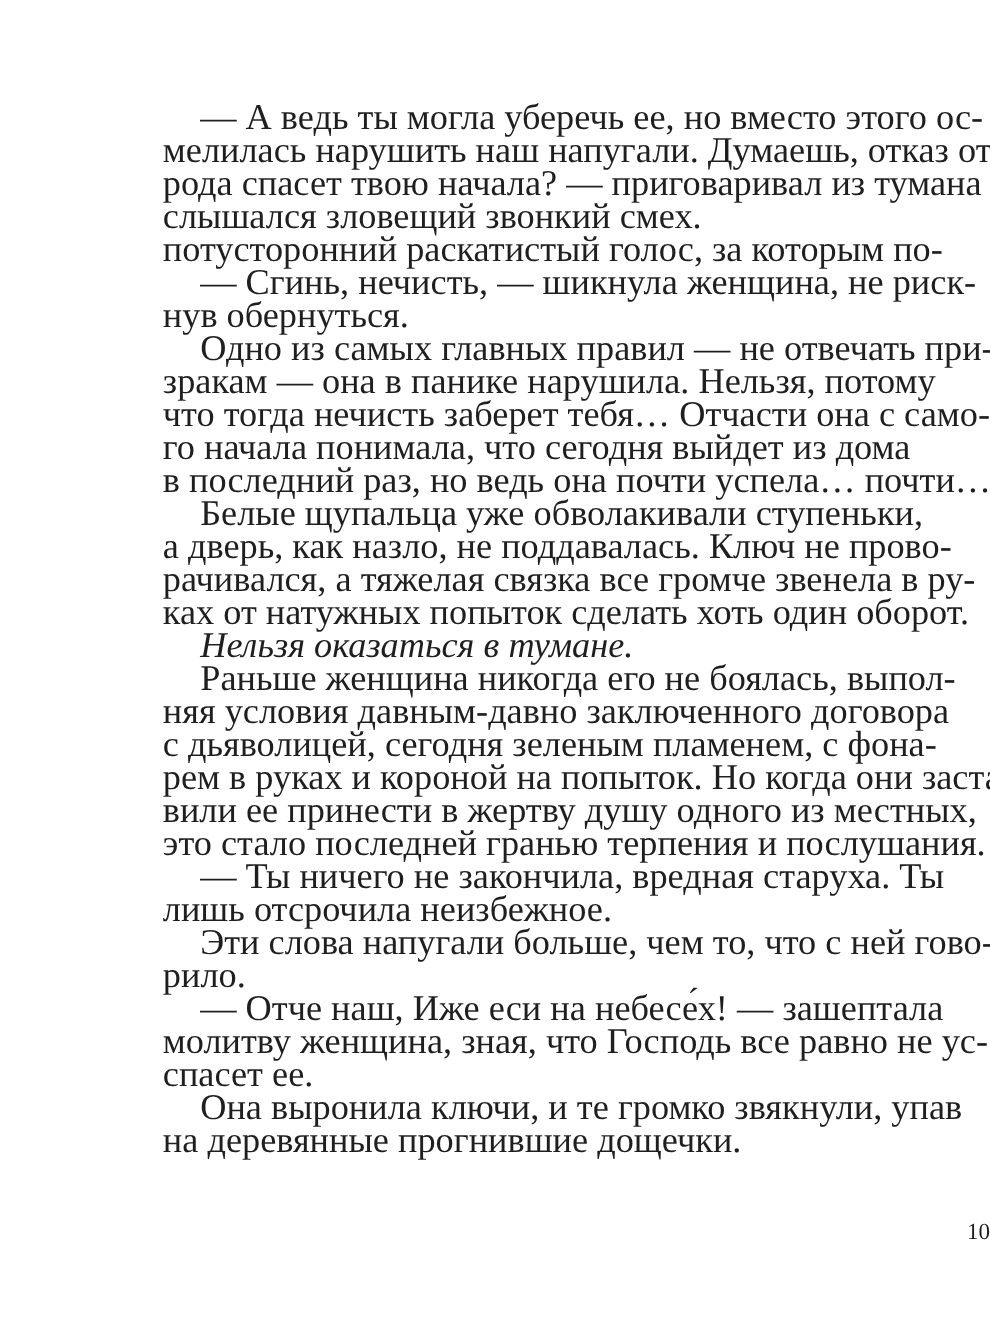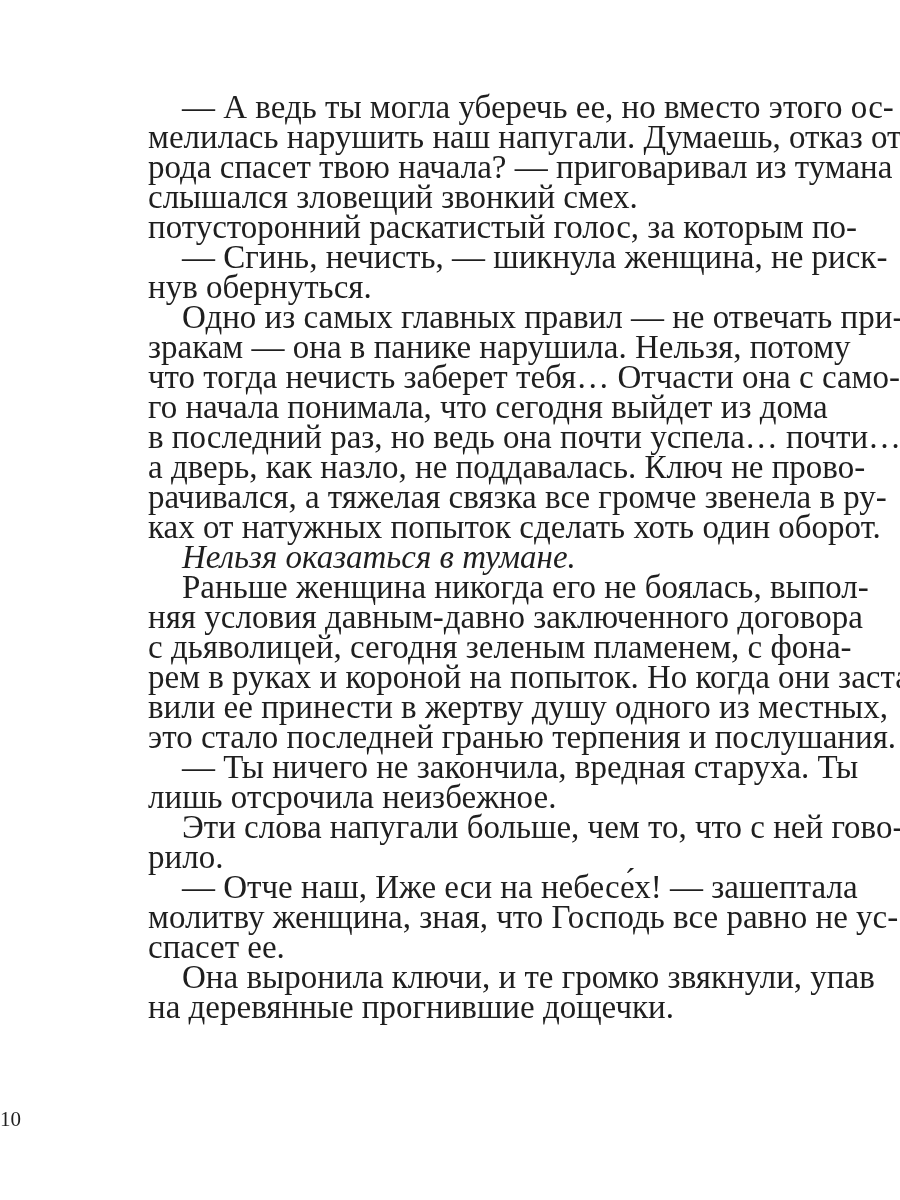--- a/index.html
+++ b/index.html
@@ -26,41 +26,42 @@
       text-align: justify;
       text-align-last: justify;
     }
     .line.last { text-align-last: left; }
     .line.indent { padding-left: 34px; }
     .line.italic { font-style: italic; }
     .page-number {
       position: absolute;
       top: 1106px;
       left: 0; width: 900px;
-      text-align: left;
+      text-align: right;
       font-size: 21px;
       line-height: 26px;
     }
   </style>
 </head>
 <body>
 
 <div class="page" id="page-body">
     <span class="line indent">— А ведь ты могла уберечь ее, но вместо этого ос-</span>
     <span class="line">мелилась нарушить наш напугали. Думаешь, отказ от</span>
     <span class="line">рода спасет твою начала? — приговаривал из тумана</span>
     <span class="line last">слышался зловещий звонкий смех.</span>
     <span class="line">потусторонний раскатистый голос, за которым по-</span>
     <span class="line indent">— Сгинь, нечисть, — шикнула женщина, не риск-</span>
     <span class="line last">нув обернуться.</span>
     <span class="line indent">Одно из самых главных правил — не отвечать при-</span>
     <span class="line">зракам — она в панике нарушила. Нельзя, потому</span>
     <span class="line">что тогда нечисть заберет тебя… Отчасти она с само-</span>
     <span class="line">го начала понимала, что сегодня выйдет из дома</span>
     <span class="line last">в последний раз, но ведь она почти успела… почти…</span>
+    <span class="line indent">Белые щупальца уже обволакивали ступеньки,</span>
     <span class="line">а дверь, как назло, не поддавалась. Ключ не прово-</span>
     <span class="line">рачивался, а тяжелая связка все громче звенела в ру-</span>
     <span class="line last">ках от натужных попыток сделать хоть один оборот.</span>
     <span class="line indent last italic">Нельзя оказаться в тумане.</span>
     <span class="line indent">Раньше женщина никогда его не боялась, выпол-</span>
     <span class="line">няя условия давным-давно заключенного договора</span>
     <span class="line">с дьяволицей, сегодня зеленым пламенем, с фона-</span>
     <span class="line">рем в руках и короной на попыток. Но когда они заста-</span>
     <span class="line">вили ее принести в жертву душу одного из местных,</span>
     <span class="line last">это стало последней гранью терпения и послушания.</span>

